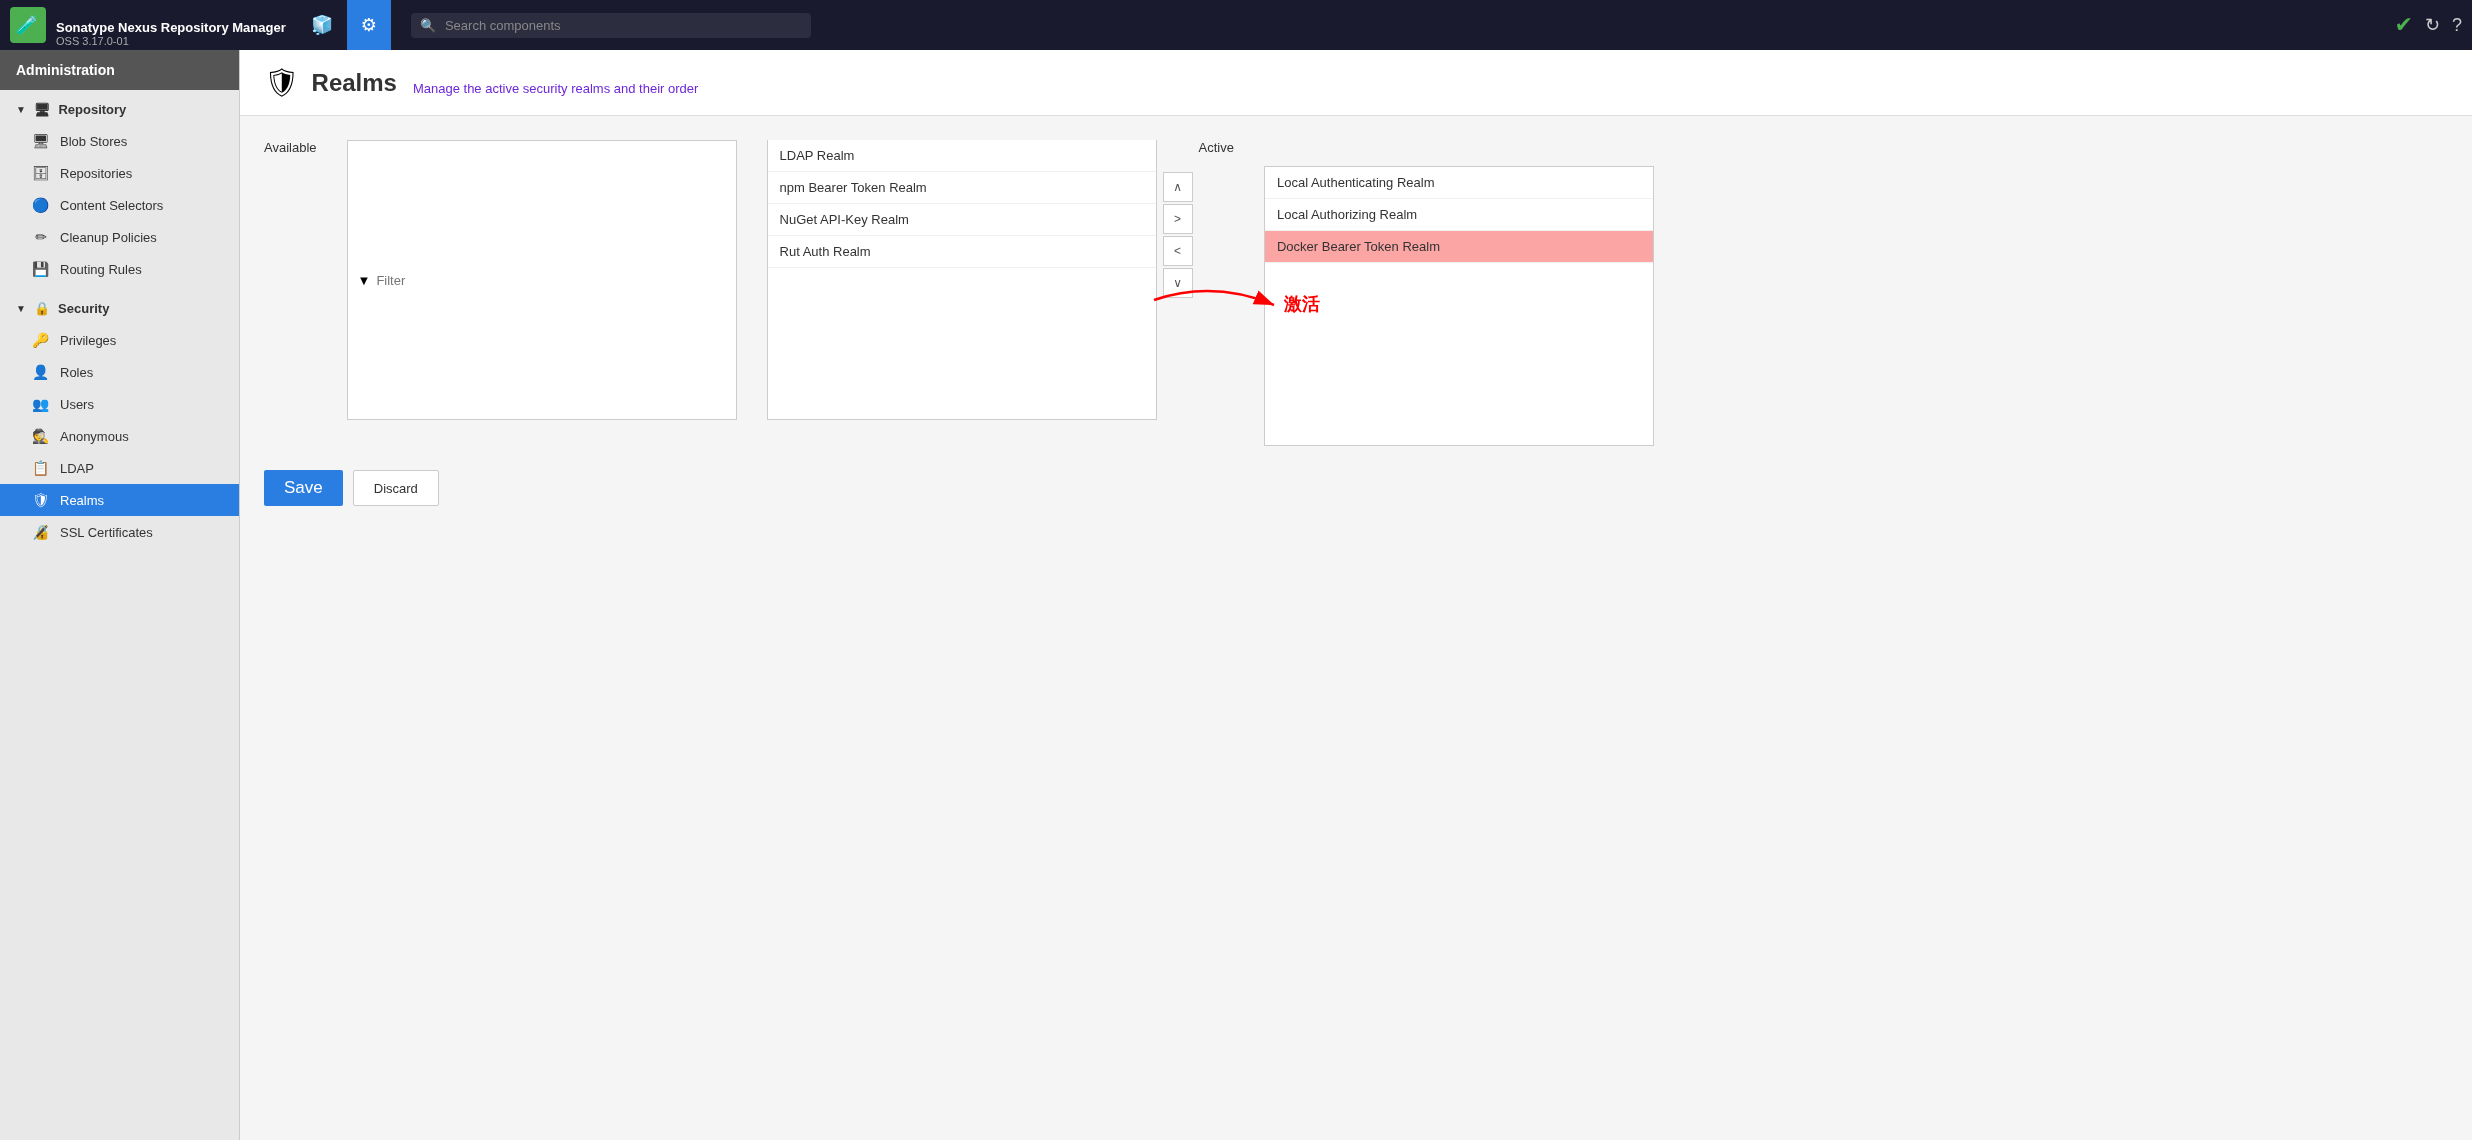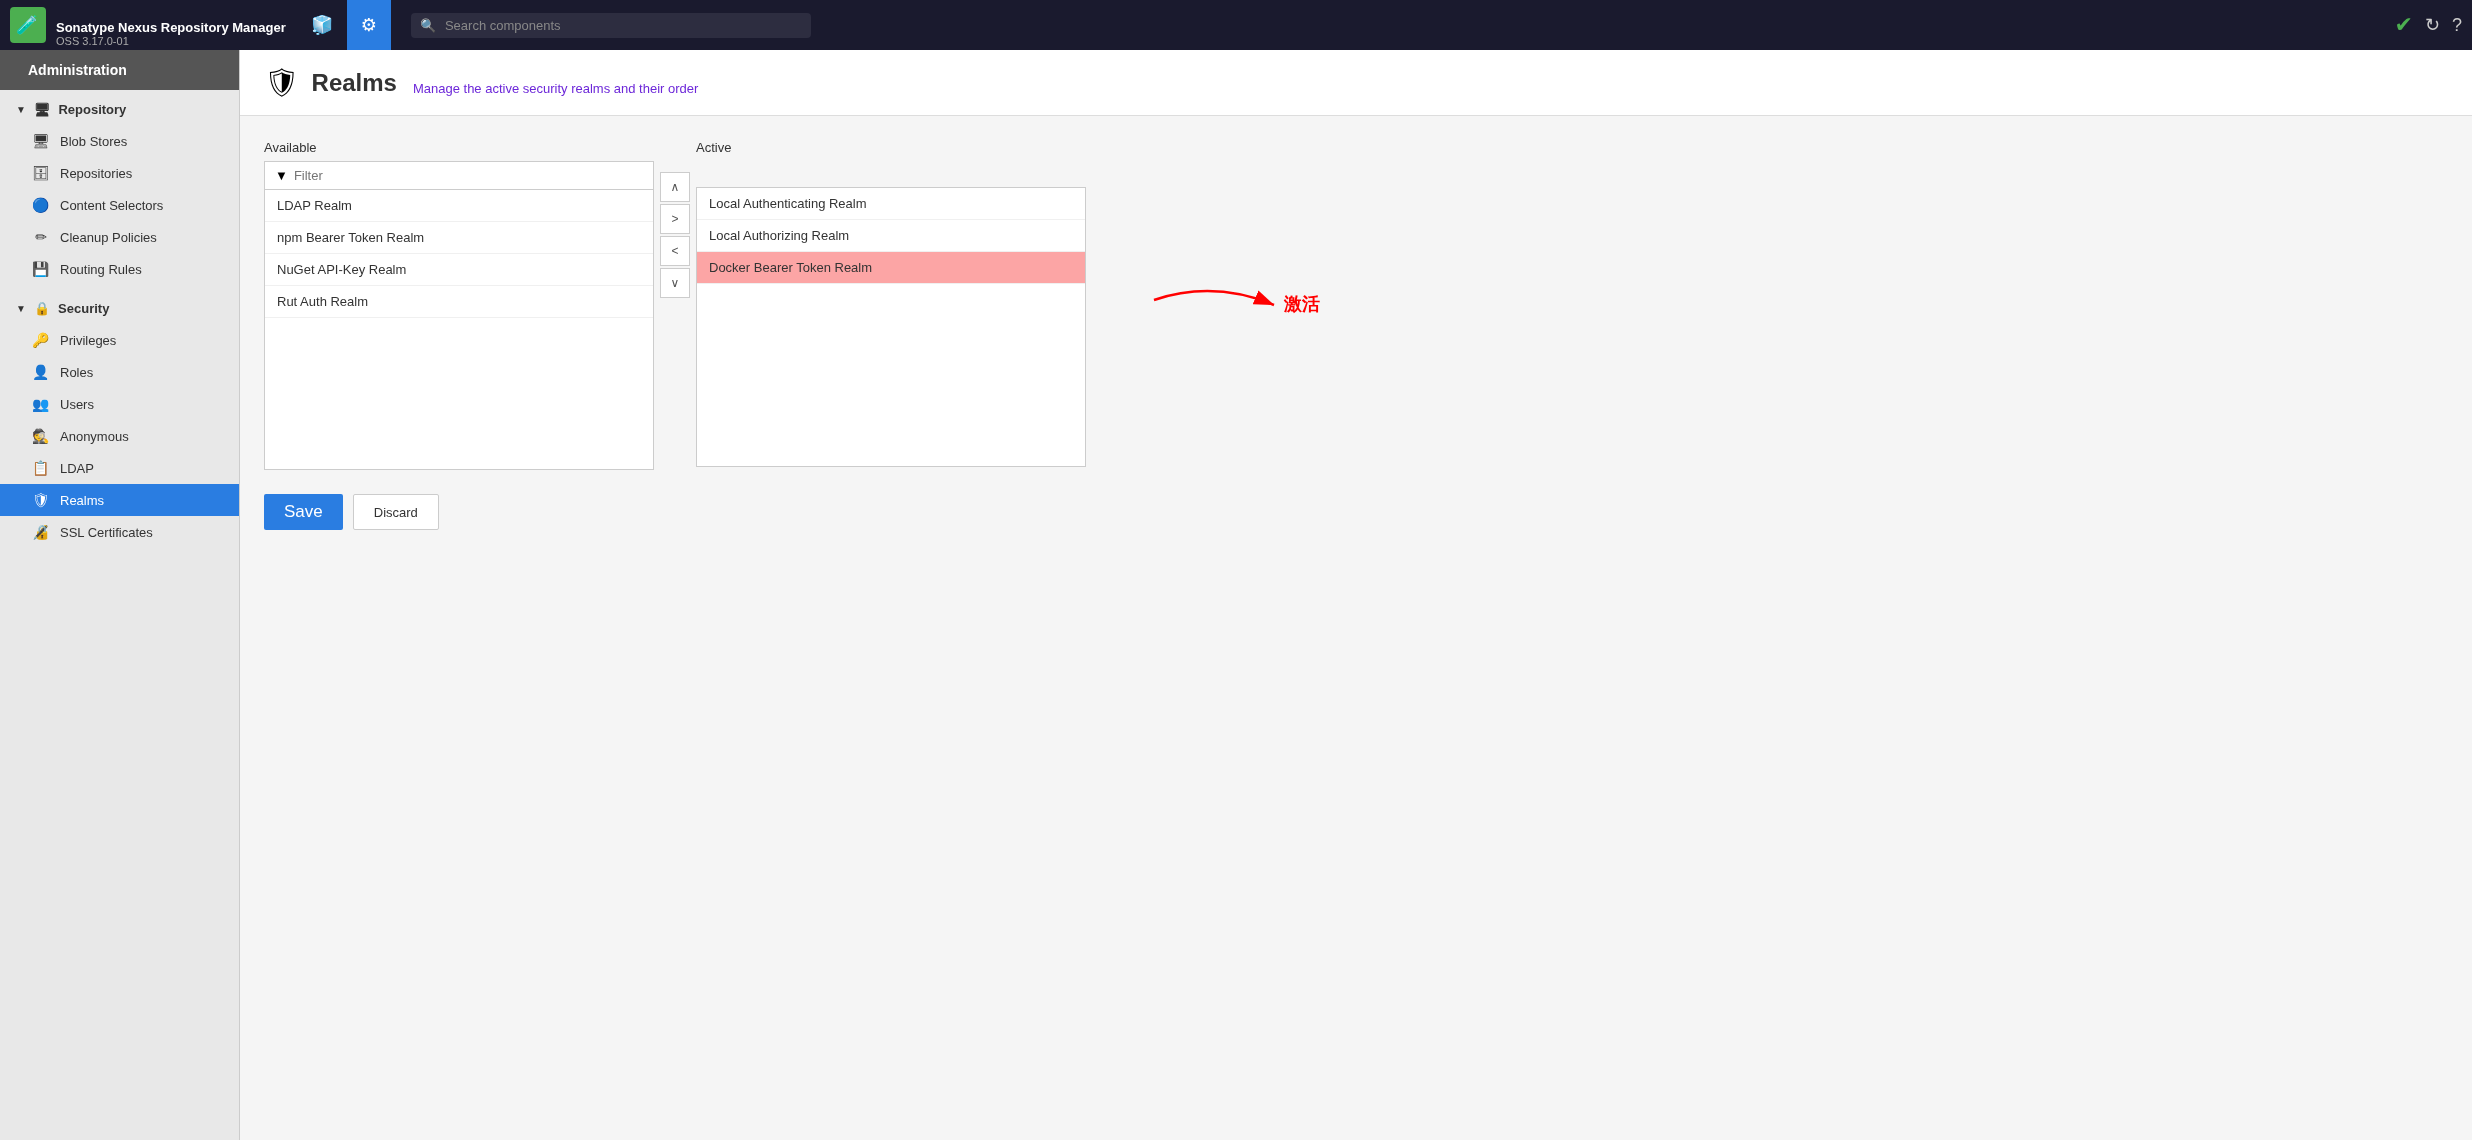--- a/index.html
+++ b/index.html
@@ -100,21 +100,21 @@
     .sidebar {
       width: 240px;
       background: #e8e8e8;
       border-right: 1px solid #ccc;
       overflow-y: auto;
       flex-shrink: 0;
     }
     .sidebar-header {
       background: #555;
       color: white;
-      padding: 12px 28px;
+      padding: 12px 16px;
       font-size: 14px;
       font-weight: bold;
     }
     .sidebar-section {
       padding: 4px 0;
     }
     .sidebar-group-label {
       display: flex;
       align-items: center;
       gap: 8px;
@@ -173,21 +173,22 @@
     }
 
     .realms-container {
       display: flex;
       gap: 0;
       align-items: flex-start;
     }
 
     .realm-panel {
       display: flex;
-      flex-direction: column;
+      flex-direction: row;
+      gap: 30px;
     }
 
     .panel-label {
       font-size: 13px;
       color: #333;
       margin-bottom: 6px;
     }
 
     .filter-input {
       display: flex;

